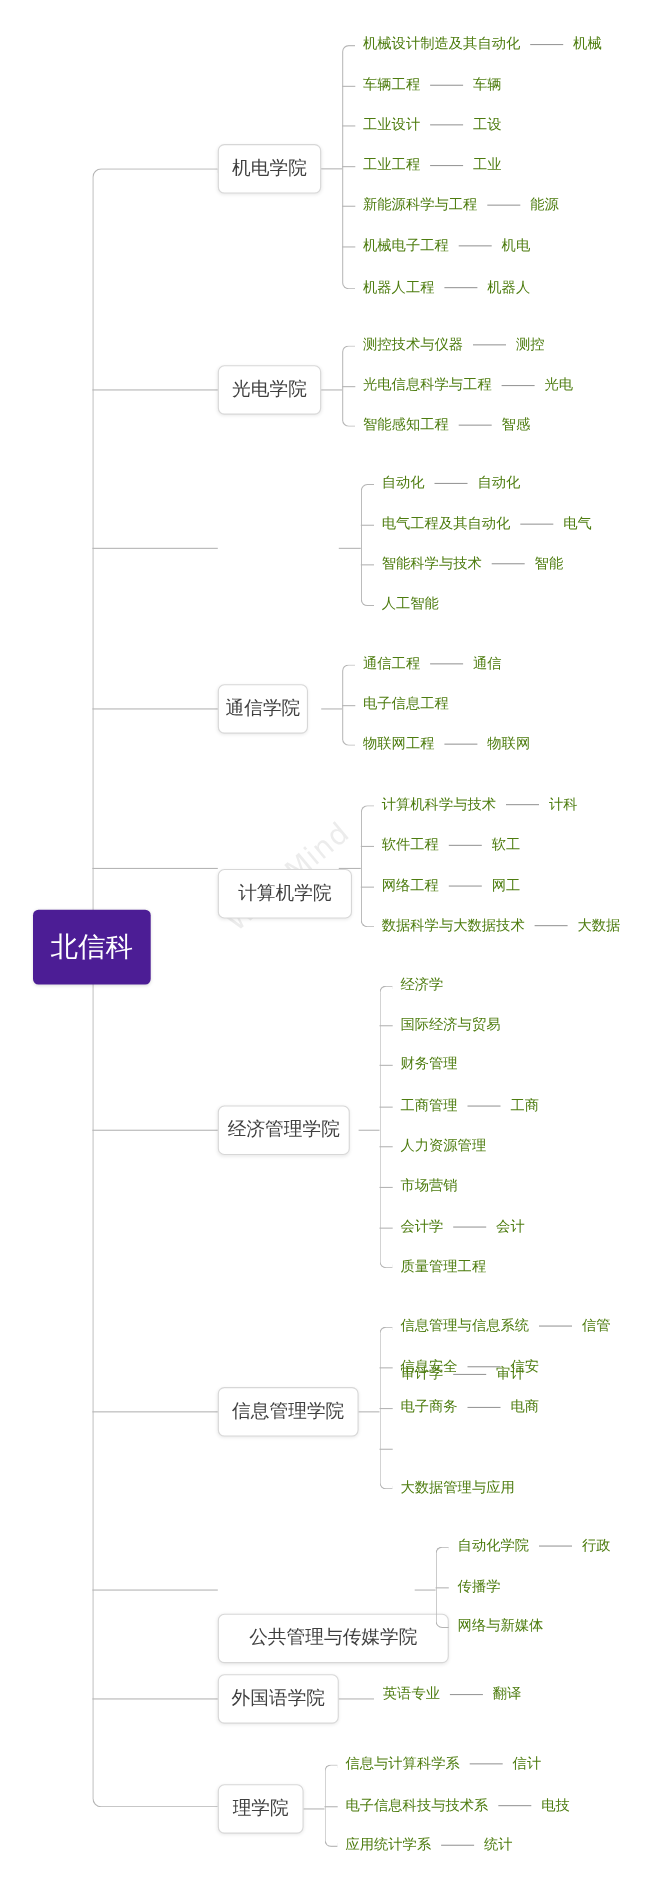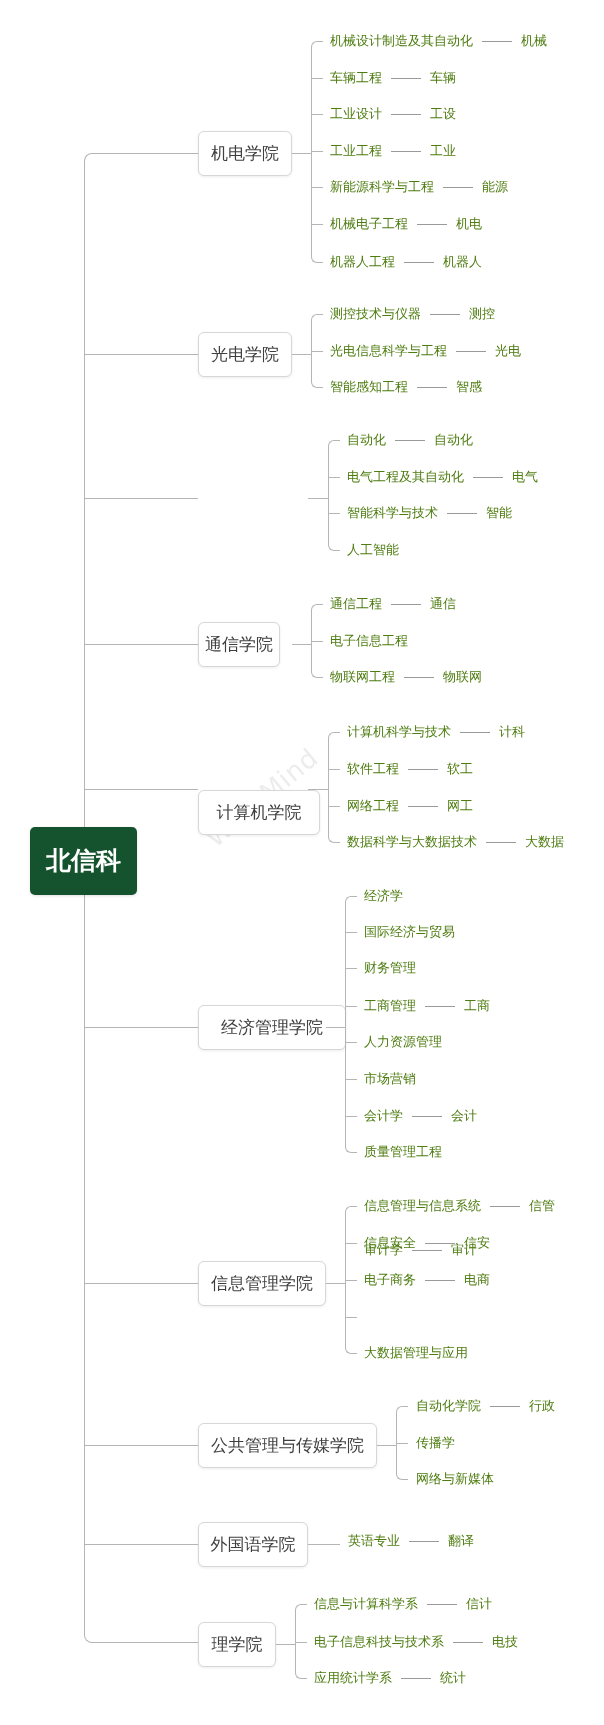--- a/index.html
+++ b/index.html
@@ -32,21 +32,21 @@
   <div class="trunk"></div>
   <div class="hline" style="left:84px;top:354px;width:114px"></div>
   <div class="hline" style="left:84px;top:498px;width:114px"></div>
   <div class="hline" style="left:84px;top:644px;width:114px"></div>
   <div class="hline" style="left:84px;top:789px;width:114px"></div>
   <div class="hline" style="left:84px;top:1027px;width:114px"></div>
   <div class="hline" style="left:84px;top:1283px;width:114px"></div>
   <div class="hline" style="left:84px;top:1445px;width:114px"></div>
   <div class="hline" style="left:84px;top:1544px;width:114px"></div>
 
-  <div class="root" style="background: #14532d; font-weight: bold;">北信科</div>
+  <div class="root" style="background: #4c1d95;">北信科</div>
 
   <div class="college" style="top:131px;width:94px">机电学院</div>
   <div class="hline" style="left:292px;top:153px;width:19px"></div>
   <div class="bracket" style="left:311px;top:41px;height:222px"></div>
   <div class="tick" style="left:311px;top:78px"></div>
   <div class="tick" style="left:311px;top:114px"></div>
   <div class="tick" style="left:311px;top:151px"></div>
   <div class="tick" style="left:311px;top:187px"></div>
   <div class="tick" style="left:311px;top:224px"></div>
   <div class="major" style="left:330px;top:32px"><span>机械设计制造及其自动化</span><span class="dash"></span><span>机械</span></div>
@@ -85,21 +85,21 @@
   <div class="college" style="top:790px;width:122px">计算机学院</div>
   <div class="hline" style="left:308px;top:789px;width:20px"></div>
   <div class="bracket" style="left:328px;top:732px;height:111px"></div>
   <div class="tick" style="left:328px;top:769px"></div>
   <div class="tick" style="left:328px;top:806px"></div>
   <div class="major" style="left:347px;top:723px"><span>计算机科学与技术</span><span class="dash"></span><span>计科</span></div>
   <div class="major" style="left:347px;top:760px"><span>软件工程</span><span class="dash"></span><span>软工</span></div>
   <div class="major" style="left:347px;top:797px"><span>网络工程</span><span class="dash"></span><span>网工</span></div>
   <div class="major" style="left:347px;top:833px"><span>数据科学与大数据技术</span><span class="dash"></span><span>大数据</span></div>
 
-  <div class="college" style="top:1005px;width:148px">经济管理学院</div>
+  <div class="college" style="top:1005px;width:120px">经济管理学院</div>
   <div class="hline" style="left:326px;top:1027px;width:19px"></div>
   <div class="bracket" style="left:345px;top:896px;height:257px"></div>
   <div class="tick" style="left:345px;top:932px"></div>
   <div class="tick" style="left:345px;top:968px"></div>
   <div class="tick" style="left:345px;top:1006px"></div>
   <div class="tick" style="left:345px;top:1042px"></div>
   <div class="tick" style="left:345px;top:1079px"></div>
   <div class="tick" style="left:345px;top:1116px"></div>
   <div class="major" style="left:364px;top:887px"><span>经济学</span></div>
   <div class="major" style="left:364px;top:923px"><span>国际经济与贸易</span></div>
@@ -115,21 +115,21 @@
   <div class="bracket" style="left:345px;top:1206px;height:148px"></div>
   <div class="tick" style="left:345px;top:1243px"></div>
   <div class="tick" style="left:345px;top:1280px"></div>
   <div class="tick" style="left:345px;top:1317px"></div>
   <div class="major" style="left:364px;top:1197px"><span>信息管理与信息系统</span><span class="dash"></span><span>信管</span></div>
   <div class="major" style="left:364px;top:1234px"><span>信息安全</span><span class="dash"></span><span>信安</span></div>
   <div class="major" style="left:364px;top:1271px"><span>电子商务</span><span class="dash"></span><span>电商</span></div>
   <div class="major" style="left:364px;top:1241px"><span>审计学</span><span class="dash"></span><span>审计</span></div>
   <div class="major" style="left:364px;top:1344px"><span>大数据管理与应用</span></div>
 
-  <div class="college" style="top:1423px;width:179px">公共管理与传媒学院</div>
+  <div class="college" style="top:1467px;width:210px">公共管理与传媒学院</div>
   <div class="hline" style="left:377px;top:1445px;width:19px"></div>
   <div class="bracket" style="left:396px;top:1406px;height:74px"></div>
   <div class="tick" style="left:396px;top:1443px"></div>
   <div class="major" style="left:416px;top:1397px"><span>自动化学院</span><span class="dash"></span><span>行政</span></div>
   <div class="major" style="left:416px;top:1434px"><span>传播学</span></div>
   <div class="major" style="left:416px;top:1470px"><span>网络与新媒体</span></div>
 
   <div class="college" style="top:1522px;width:110px">外国语学院</div>
   <div class="hline" style="left:308px;top:1544px;width:32px"></div>
   <div class="major" style="left:348px;top:1532px"><span>英语专业</span><span class="dash"></span><span>翻译</span></div>

